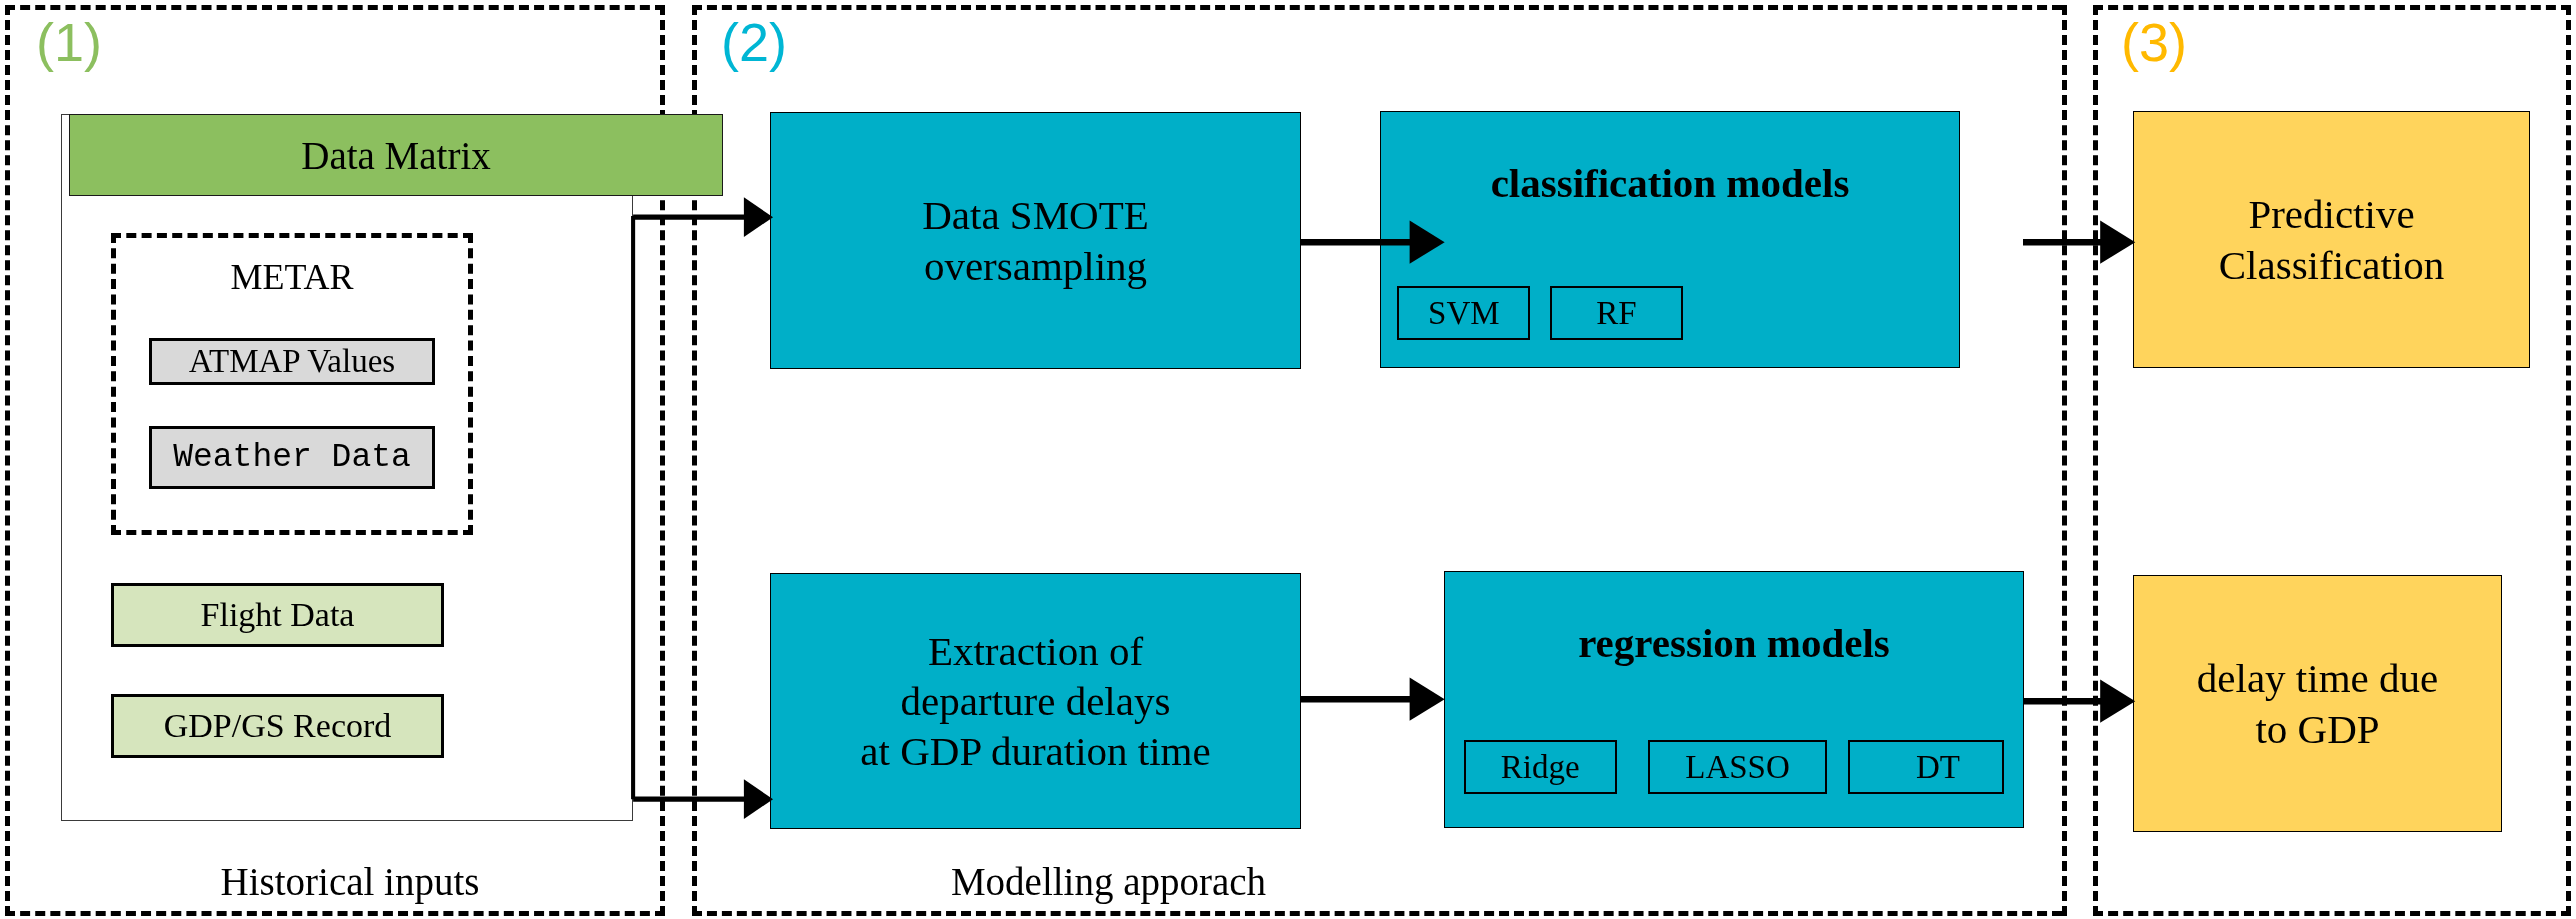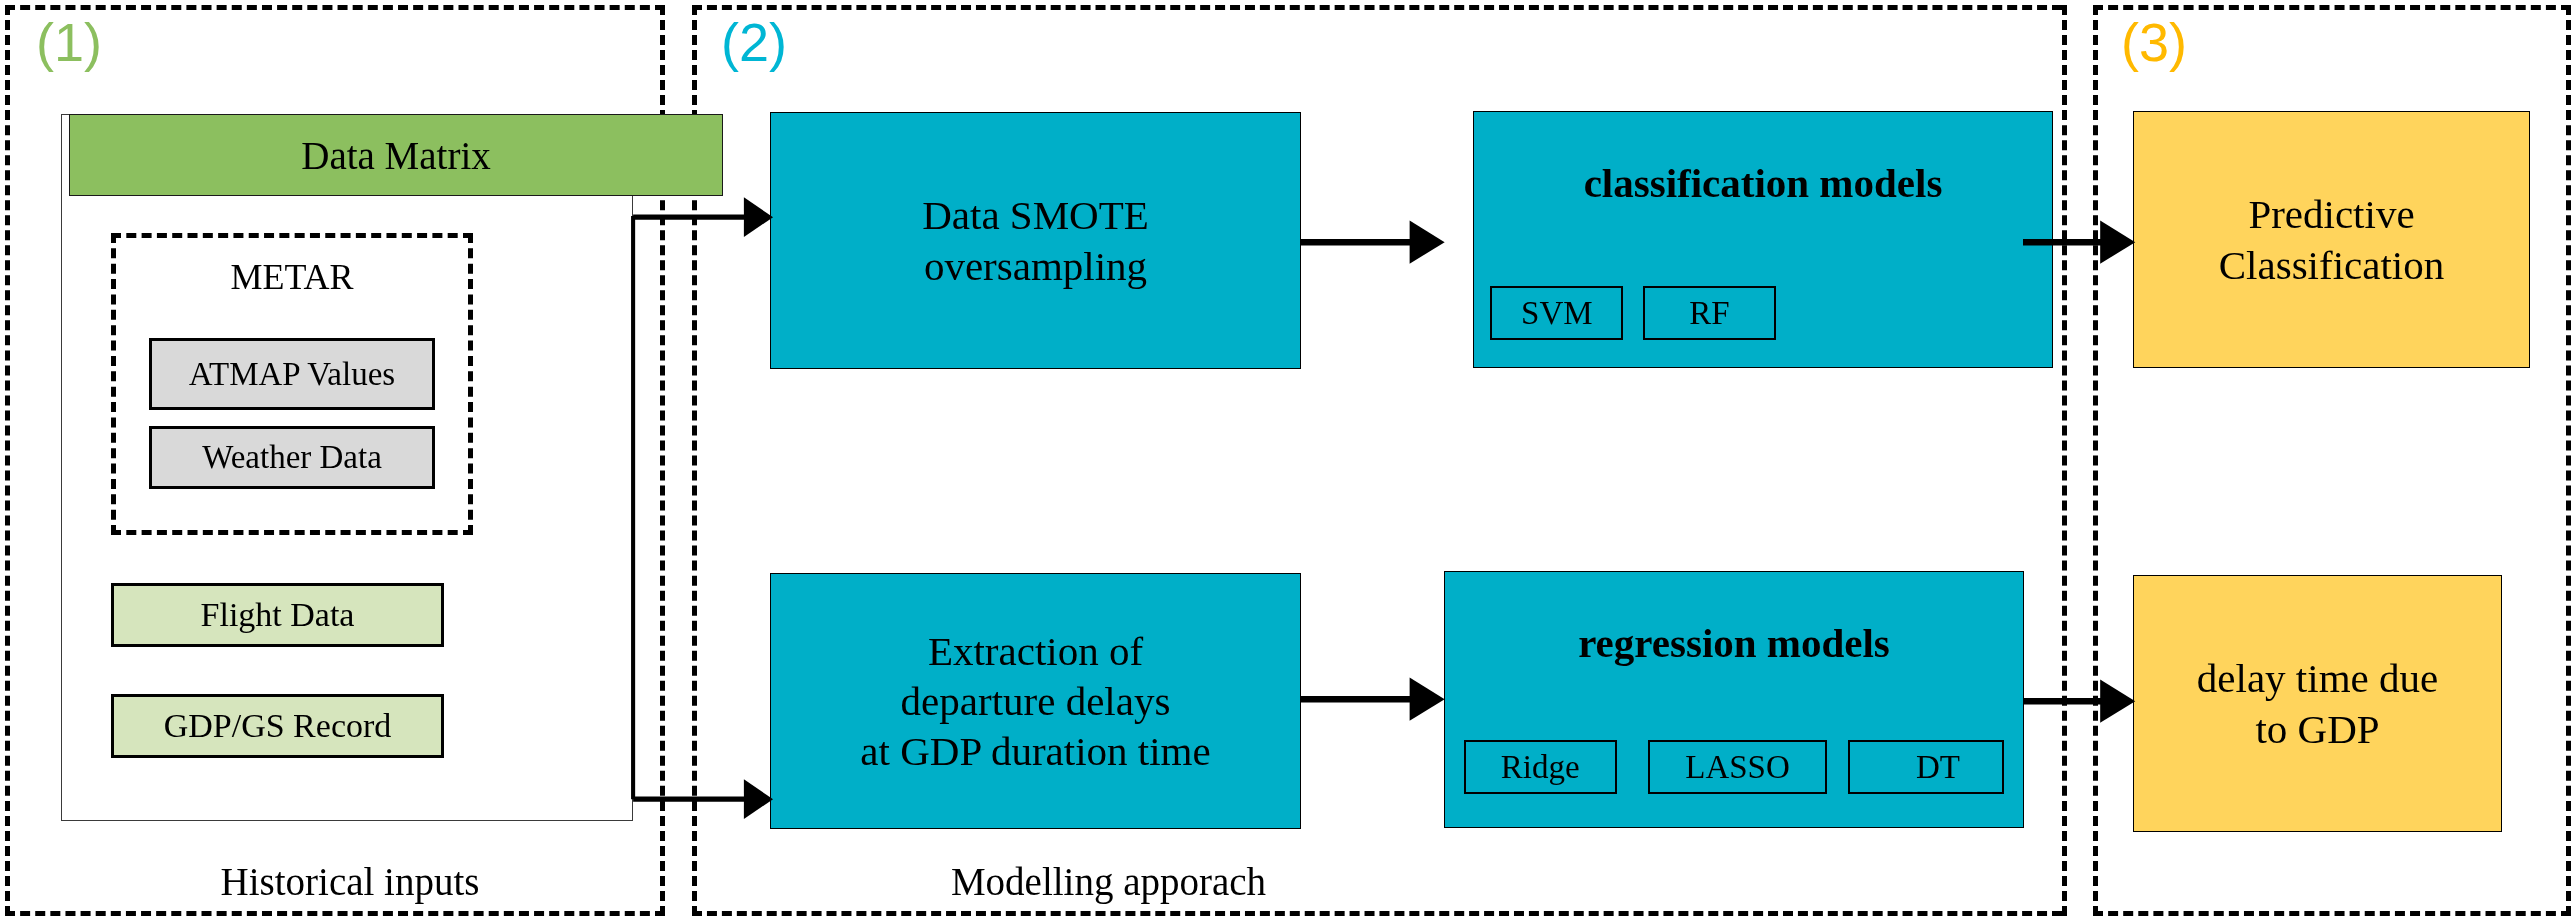--- a/index.html
+++ b/index.html
@@ -153,24 +153,24 @@
 
   <div class="panel-white" style="left:61px; top:114px; width:572px; height:707px;"></div>
 
   <div class="header-green" style="left:69px; top:114px; width:654px; height:82px;">
     <span>Data Matrix</span>
   </div>
 
   <div class="dashed-inner" style="left:111px; top:233px; width:362px; height:302px;"></div>
   <div class="metar-title" style="left:111px; top:256px; width:362px;">METAR</div>
 
-  <div class="chip-grey" style="left:149px; top:338px; width:286px; height:72px;">
+  <div class="chip-grey" style="left:149px; top:338px; width:286px; height:47px;">
     <span>ATMAP Values</span>
   </div>
-  <div class="chip-grey" style="left:149px; top:426px; width:286px; height:63px;">
+  <div class="chip-grey" style="left:149px; top:426px; width:286px; height:63px;font-family:Liberation Mono, monospace;">
     <span>Weather Data</span>
   </div>
 
   <div class="chip-green" style="left:111px; top:583px; width:333px; height:64px;">
     <span>Flight Data</span>
   </div>
   <div class="chip-green" style="left:111px; top:694px; width:333px; height:64px;">
     <span>GDP/GS Record</span>
   </div>
 
@@ -178,21 +178,21 @@
     <span>Data SMOTE</span>
     <span>oversampling</span>
   </div>
 
   <div class="box-teal" style="left:770px; top:573px; width:531px; height:256px; flex-direction:column;">
     <span>Extraction of</span>
     <span>departure delays</span>
     <span>at GDP duration time</span>
   </div>
 
-  <div class="box-teal" style="left:1473px; top:111px; width:580px; height:257px; display:block; position:absolute;">
+  <div class="box-teal" style="left:1380px; top:111px; width:580px; height:257px; display:block; position:absolute;">
     <div class="model-title" style="top:46px;">classification models</div>
     <div class="model-chip" style="left:16.3px; top:174px; width:133px; height:54px;">
       <span>SVM</span>
     </div>
     <div class="model-chip" style="left:169px; top:174px; width:133px; height:54px;">
       <span>RF</span>
     </div>
   </div>
 
   <div class="box-teal" style="left:1444px; top:571px; width:580px; height:257px; display:block; position:absolute;">

